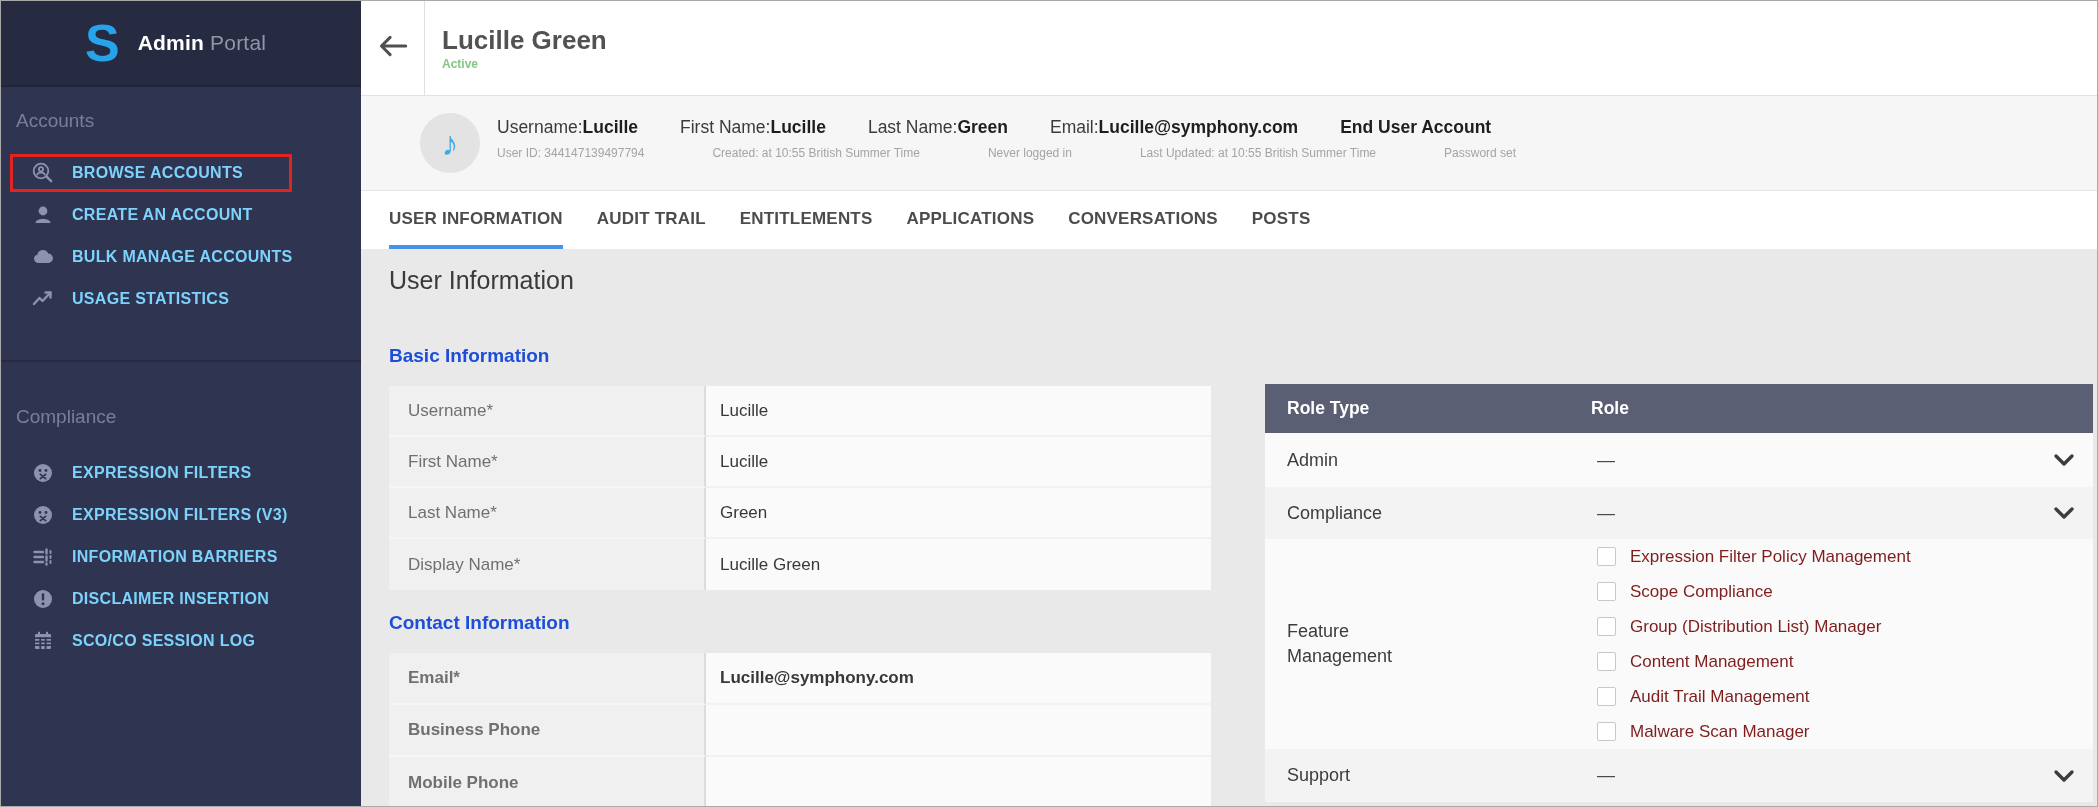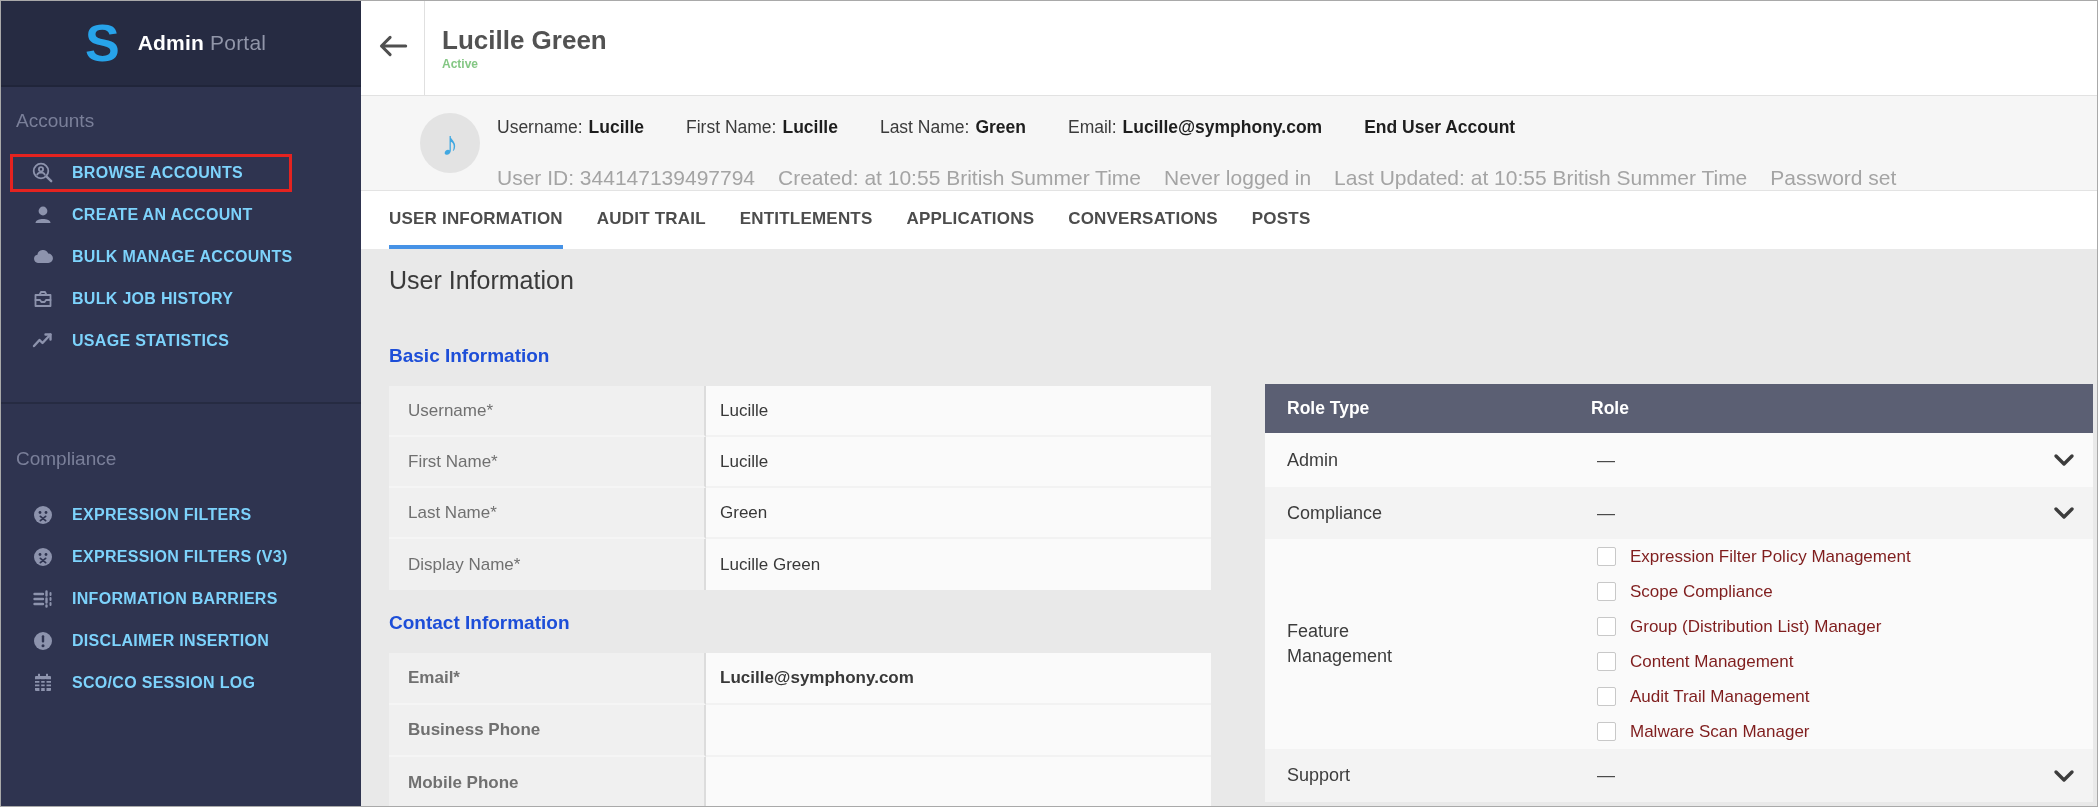--- a/index.html
+++ b/index.html
@@ -41,24 +41,24 @@
   .title-block { padding-left:17px; display:flex; flex-direction:column; justify-content:center; }
   .page-title { font-size:26px; font-weight:bold; color:#525252; line-height:28px; }
   .status { font-size:12px; font-weight:bold; color:#84c784; margin-top:3px; }
 
   .meta-band { position:relative; height:95px; background:#f6f6f6; border-bottom:1px solid #e3e3e3; }
   .avatar { position:absolute; left:59px; top:17px; width:60px; height:60px; border-radius:50%;
             background:#e3e3e3; display:flex; align-items:center; justify-content:center; }
   .avatar .note { color:#41a8e1; font-size:34px; line-height:34px; }
   .meta-rows { position:absolute; left:136px; top:0; right:10px; }
   .meta-row1 { margin-top:21px; display:flex; gap:42px; font-size:17.5px; }
-  .pair { display:flex; gap:6px; white-space:nowrap; }
+  .pair { display:flex; white-space:nowrap; }
   .pair .ml { color:#3b3b3b; }
   .pair .mv { color:#1e1e1e; font-weight:bold; }
-  .meta-row2 { margin-top:28px; display:flex; gap:23px; font-size:21px; color:#a4a4a4; white-space:nowrap; }
+  .meta-row2 { margin-top:8px; display:flex; gap:68px; font-size:12px; color:#a4a4a4; white-space:nowrap; }
 
   .tab-bar { height:58px; background:#fff; display:flex; gap:34px; padding-left:28px; }
   .tab { display:flex; align-items:center; font-size:17px; font-weight:bold; color:#4c4c4c;
          letter-spacing:.2px; border-bottom:4px solid transparent; padding-top:2px;
          cursor:pointer; white-space:nowrap; }
   .tab.active { border-bottom-color:#4692e6; }
 
   .content { position:absolute; top:248px; left:0; right:0; bottom:0; background:#e9e9e9; overflow:hidden; }
 
   
@@ -144,30 +144,20 @@
 
     <div class="nav-item">
       <span class="ic">
         <svg class="sic" width="24" height="24" viewBox="0 0 24 24">
           <path class="fill" d="M7 18 a4.2 4.2 0 0 1 -0.6-8.3 A5.6 5.6 0 0 1 17.2 8.6 A4.1 4.1 0 0 1 17.3 18 z"></path>
         </svg>
       </span>
       <span class="lbl">BULK MANAGE ACCOUNTS</span>
     </div>
 
-    <div class="nav-item">
-      <span class="ic">
-        <svg class="sic" width="24" height="24" viewBox="0 0 24 24">
-          <path d="M4.5 8 h15 v11 h-15 z"></path>
-          <path d="M4.5 13 h4.5 l1.4 2 h3.2 l1.4-2 h4.5"></path>
-          <path d="M8.5 8 l1.5-3 h4 l1.5 3"></path>
-        </svg>
-      </span>
-      <span class="lbl">BULK JOB HISTORY</span>
-    </div>
 
     <div class="nav-item">
       <span class="ic">
         <svg class="sic" width="24" height="24" viewBox="0 0 24 24">
           <polyline points="3,17 8.5,11 11.5,14 19.5,5.5" stroke-width="2.4"></polyline>
           <polyline points="14.5,5.5 19.5,5.5 19.5,10.5" stroke-width="2.4"></polyline>
         </svg>
       </span>
       <span class="lbl">USAGE STATISTICS</span>
     </div>

